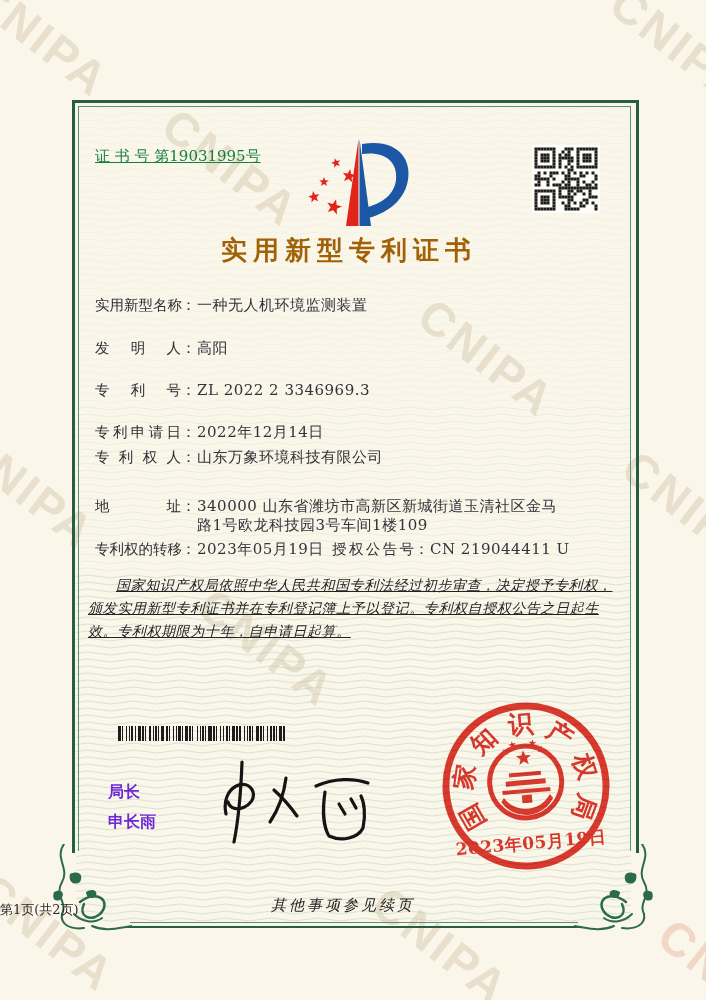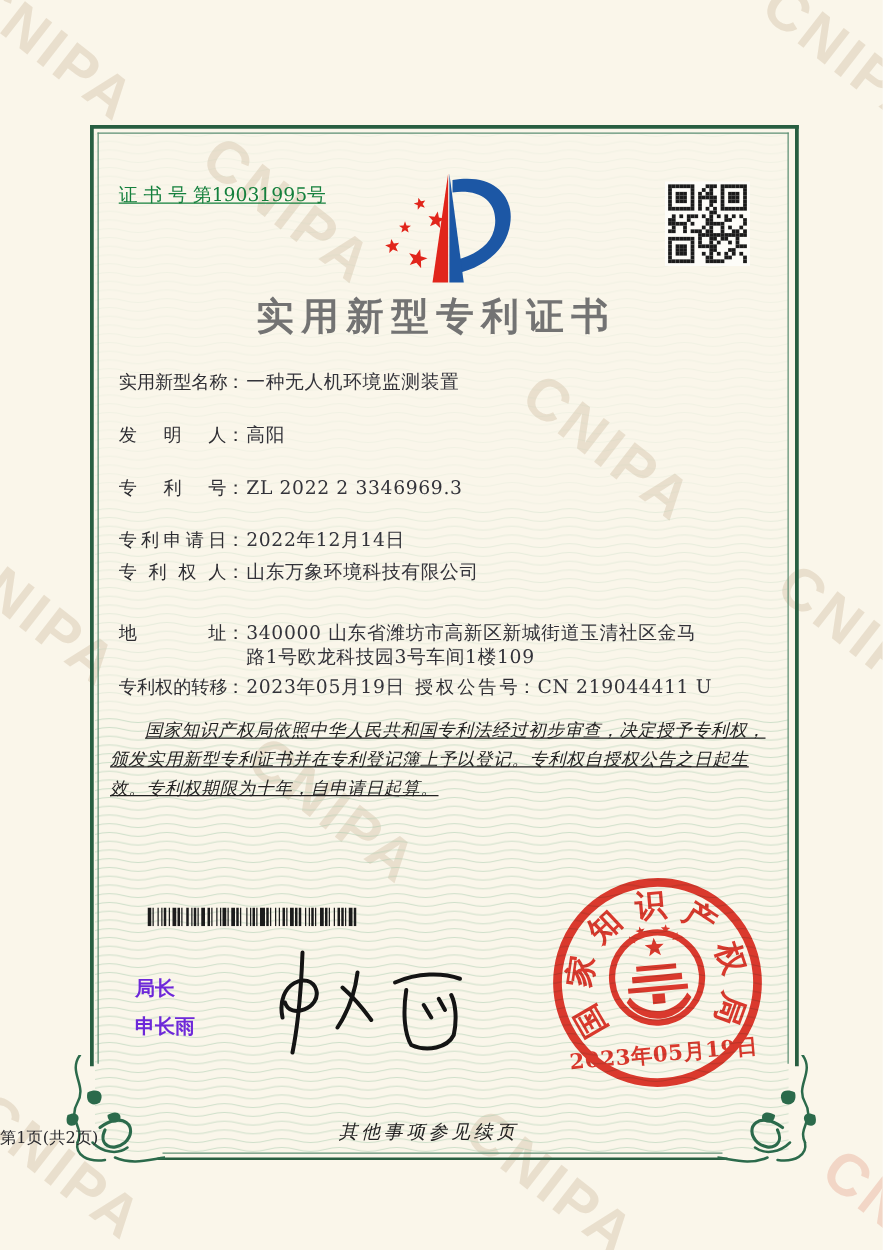--- a/index.html
+++ b/index.html
@@ -32,21 +32,21 @@
   .waves{position:absolute;left:76px;top:104px;}
   .flourish{position:absolute;width:92px;height:88px;}
   .flourish.left{left:40px;top:844px;}
   .flourish.right{left:574px;top:844px;transform:scaleX(-1);}
 
   
   .cert-no{position:absolute;left:95px;top:147px;font-size:15px;color:#15803d;text-decoration:underline;}
   .logo{position:absolute;left:296px;top:136px;}
   .qr{position:absolute;left:532px;top:145px;}
   .title{position:absolute;left:0;top:233px;width:698px;text-align:center;
-         font-size:30px;font-weight:bold;letter-spacing:6px;color:#737373;}
+         font-size:26px;font-weight:bold;letter-spacing:6px;color:#a16207;}
 
   
   .row{position:absolute;left:95px;font-size:15px;color:#33333a;white-space:nowrap;}
   .row .lab{display:inline-block;width:86px;font-size:14.5px;color:#2e2e33;
             text-align:justify;text-align-last:justify;vertical-align:top;}
   .row .colon{display:inline-block;width:16px;vertical-align:top;color:#2e2e33;}
   .row .val{display:inline-block;vertical-align:top;letter-spacing:0.5px;}
   .r1{top:296px;} .r2{top:339px;} .r3{top:381px;} .r4{top:423px;}
   .r5{top:448px;} .r6{top:497px;} .r7{top:540px;}
   .r6 .val{white-space:normal;width:374px;line-height:19px;}

